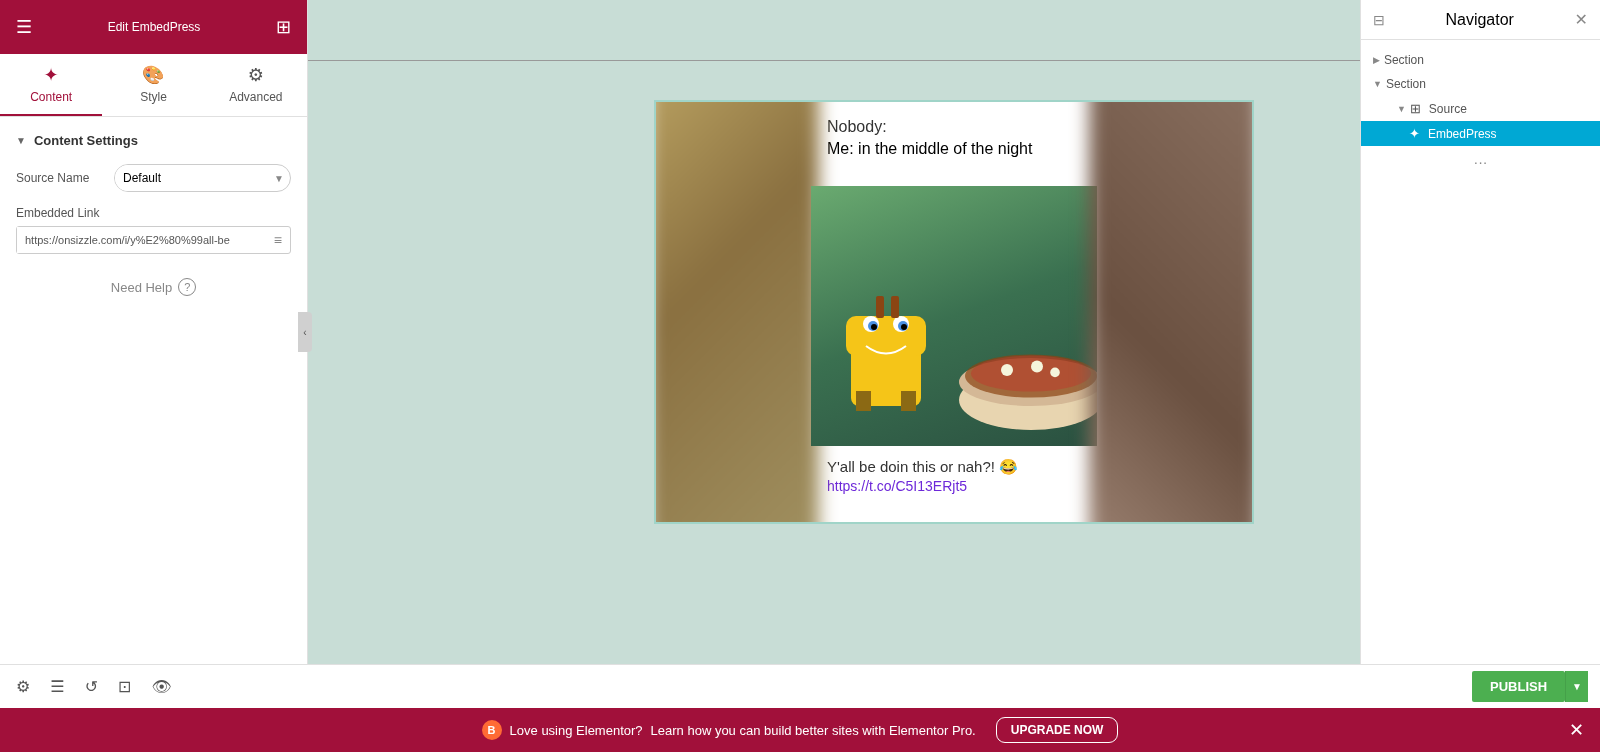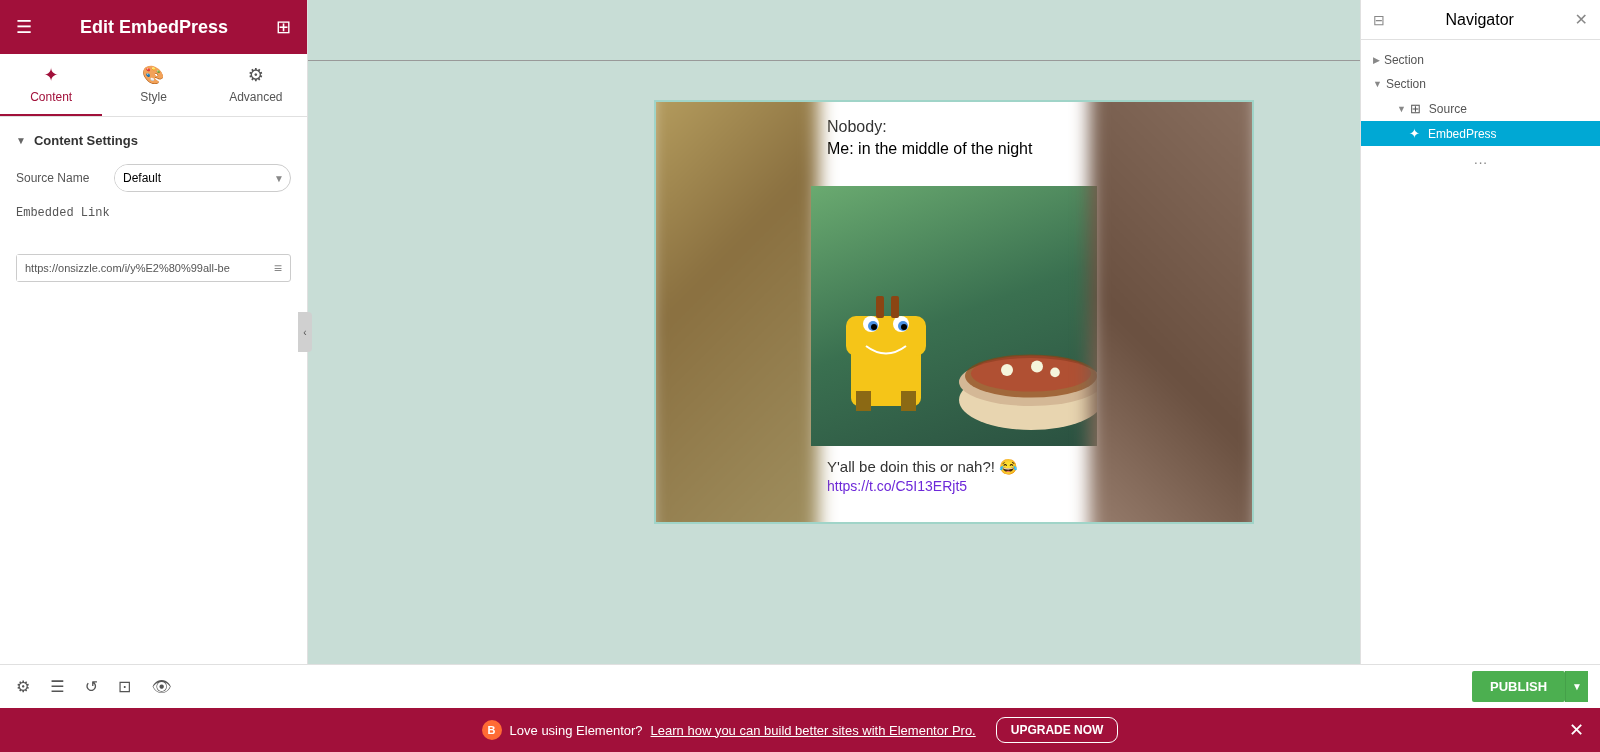--- a/index.html
+++ b/index.html
@@ -124,29 +124,27 @@
     .field-input-row {
       display: flex;
       flex-direction: column;
       margin-bottom: 14px;
     }
 
     .field-input-label {
       font-size: 12px;
       color: #555;
       margin-bottom: 6px;
-      font-family: Liberation Mono, monospace;
     }
 
     .field-input-wrapper {
       display: flex;
       align-items: center;
       border: 1px solid #ccc;
       border-radius: 3px;
-      margin-top: 28px;
     }
 
     .field-input {
       border: none;
       outline: none;
       padding: 7px 8px;
       font-size: 11px;
       flex: 1;
       color: #555;
     }
@@ -459,21 +457,20 @@
       height: 20px;
       display: flex;
       align-items: center;
       justify-content: center;
       font-size: 11px;
       font-weight: bold;
     }
 
     .promo-link {
       color: #fff;
-      text-decoration: underline;
       cursor: pointer;
     }
 
     .btn-upgrade {
       background: transparent;
       color: #fff;
       border: 1px solid #fff;
       padding: 5px 14px;
       font-size: 12px;
       font-weight: bold;
@@ -491,21 +488,21 @@
     }
   </style>
 </head>
 <body>
 
 <div class="editor-area" style="position:relative; flex:1; display:flex;">
 
   <div class="left-panel">
     <div class="panel-header">
       <span style="font-size:18px; cursor:pointer;">☰</span>
-      <span style="font-size:18px; font-weight:bold;">Edit EmbedPress</span>
+      <span style="font-size:12px; font-weight:normal;">Edit EmbedPress</span>
       <span style="font-size:18px; cursor:pointer;">⊞</span>
     </div>
 
     <div class="panel-tabs">
       <div class="panel-tab active">
         <span class="tab-icon">✦</span>
         <span>Content</span>
       </div>
       <div class="panel-tab">
         <span class="tab-icon">🎨</span>
@@ -534,20 +531,24 @@
       </div>
 
       <div class="field-input-row">
         <span class="field-input-label">Embedded Link</span>
         <div class="field-input-wrapper">
           <input class="field-input" type="text" value="https://onsizzle.com/i/y%E2%80%99all-be" style="">
           <span class="field-input-icon">≡</span>
         </div>
       </div>
 
+      <div class="need-help">
+        <span>Need Help</span>
+        <div class="help-icon">?</div>
+      </div>
     </div>
   </div>
 
   <div class="collapse-handle">‹</div>
 
   <div class="canvas-area">
     <div class="canvas-divider"></div>
 
     <div class="embed-content" style="top:100px;">
       <div class="embed-inner">

